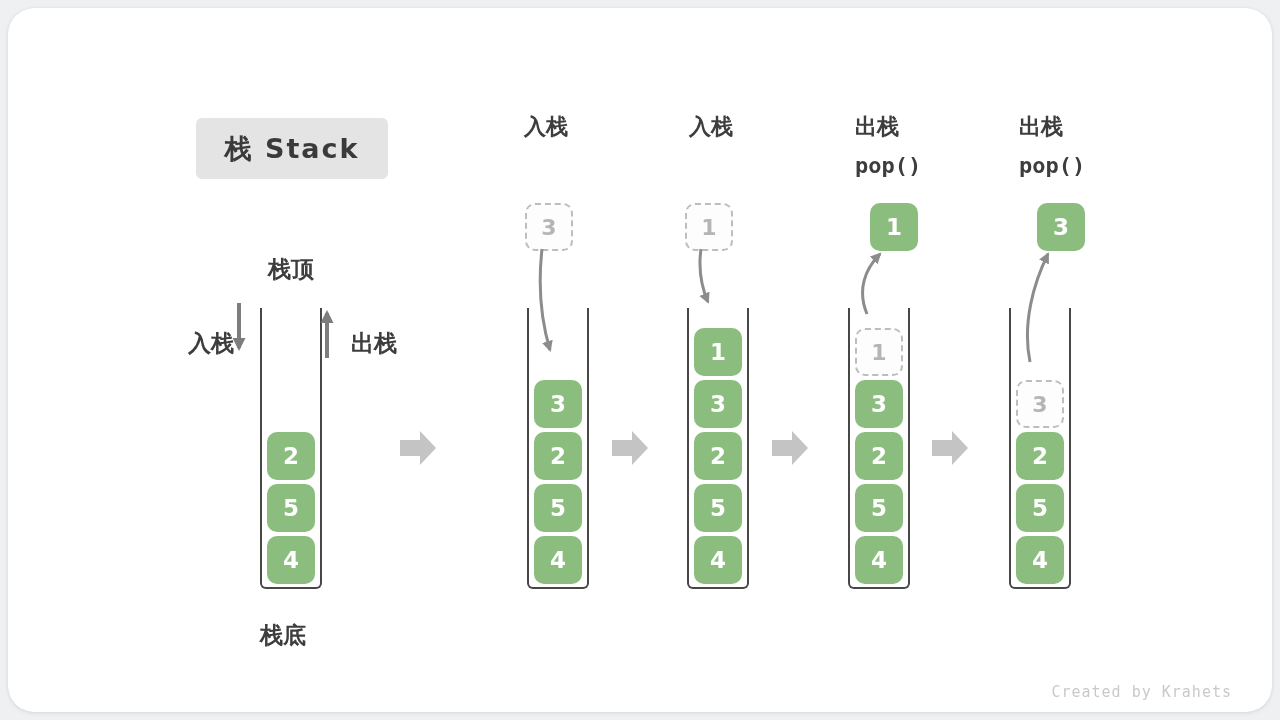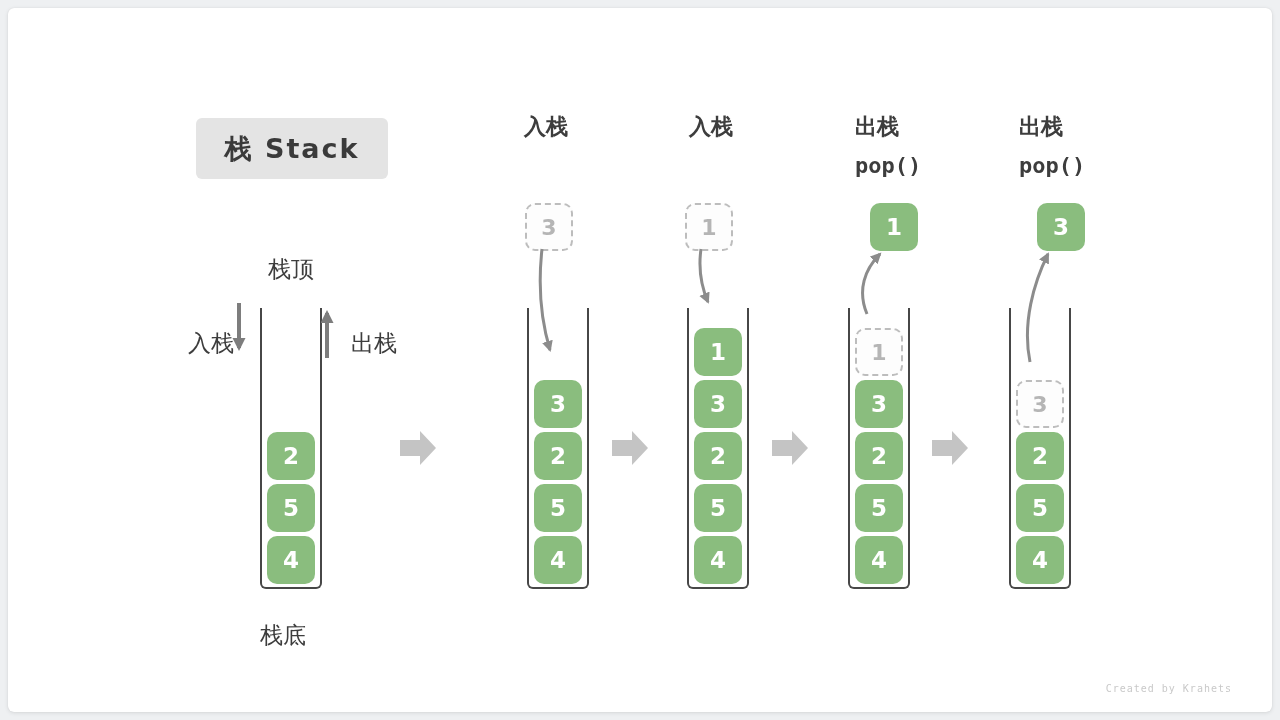--- a/index.html
+++ b/index.html
@@ -7,21 +7,21 @@
     width: 1280px; height: 720px;
     background: #eef0f2;
     font-family: "DejaVu Sans", "Liberation Sans", sans-serif;
     overflow: hidden;
   }
   .card {
     position: absolute;
     left: 8px; top: 8px;
     width: 1264px; height: 704px;
     background: #ffffff;
-    border-radius: 6px;
+    border-radius: 26px;
     box-shadow: 0 1px 4px rgba(0,0,0,0.10), 0 0 1px rgba(0,0,0,0.12);
   }
   .abs { position: absolute; }
 
   .title-box {
     left: 188px; top: 110px;
     width: 192px; height: 61px;
     background: #e4e4e4;
     border-radius: 6px;
     display: flex; align-items: center; justify-content: center;
@@ -60,26 +60,26 @@
   .ghost {
     width: 44px; height: 44px;
     border: 2px dashed #bdbdbd;
     border-radius: 10px;
     background: #fdfdfd;
     color: #b5b5b5;
     font-size: 22px; font-weight: bold;
     display: flex; align-items: center; justify-content: center;
   }
 
-  .side-label { font-size: 23px; font-weight: normal; color: #3d3d3d; white-space: nowrap; }
+  .side-label { font-size: 23px; font-weight: bold; color: #3d3d3d; white-space: nowrap; }
 
   .watermark {
     right: 40px; top: 675px;
     font-family: "DejaVu Sans Mono", "Liberation Mono", monospace;
-    font-size: 10px;
+    font-size: 15px;
     color: #c9c9c9;
     letter-spacing: 1px;
   }
 
   svg.overlay { left: 0; top: 0; width: 1264px; height: 704px; pointer-events: none; }
 
   
   .row0 { top: 320px; } .row1 { top: 372px; } .row2 { top: 424px; }
   .row3 { top: 476px; } .row4 { top: 528px; }
 </style>

